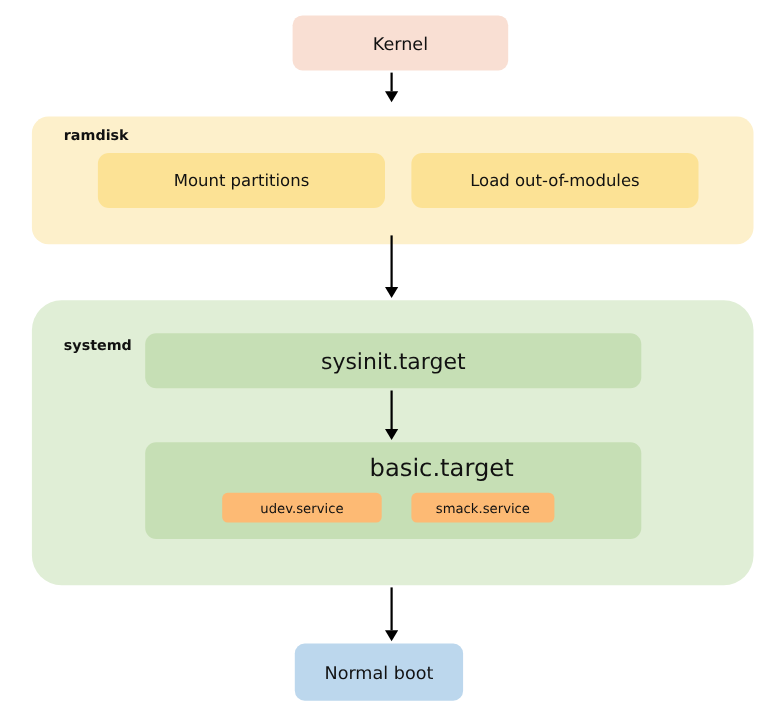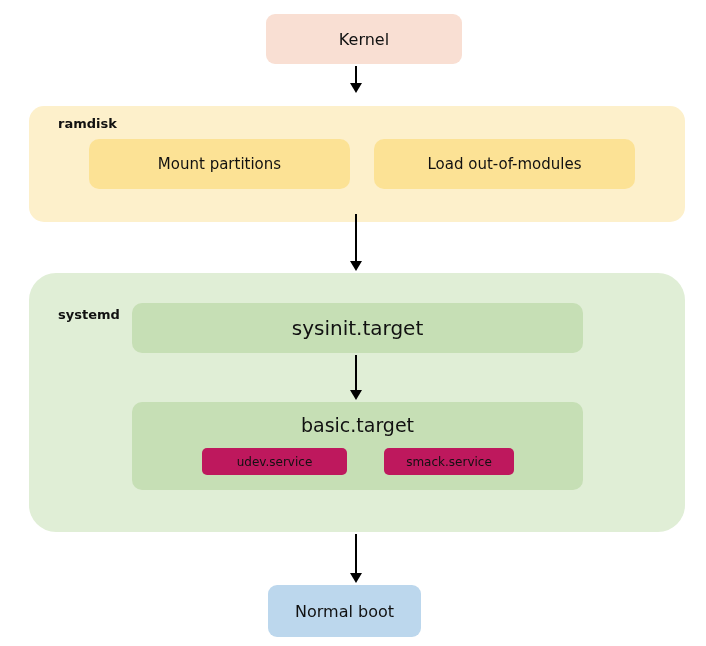--- a/index.html
+++ b/index.html
@@ -81,35 +81,36 @@
     left: 103px; top: 129px;
     width: 451px; height: 88px;
     background: #C6DFB5;
     border-radius: 10px;
   }
   .target-basic-title {
     position: absolute;
     left: 0; top: 12px;
     width: 100%;
     text-align: center;
-    font-size: 19px;
+    font-size: 22px;
+    padding-left: 44px;
   }
   .service {
     position: absolute;
     top: 46px;
     height: 27px;
-    background: #be185d;
+    background: #fdba74;
     border-radius: 5px;
     display: flex;
     align-items: center;
     justify-content: center;
     font-size: 12px;
   }
   .service-udev { left: 70px; width: 145px; }
-  .service-smack { left: 252px; width: 130px; }
+  .service-smack { left: 242px; width: 130px; }
   
   .normal-boot {
     left: 268px; top: 585px;
     width: 153px; height: 52px;
     background: #BCD7ED;
     border-radius: 9px;
     font-size: 16px;
   }
   
   .arrow {

